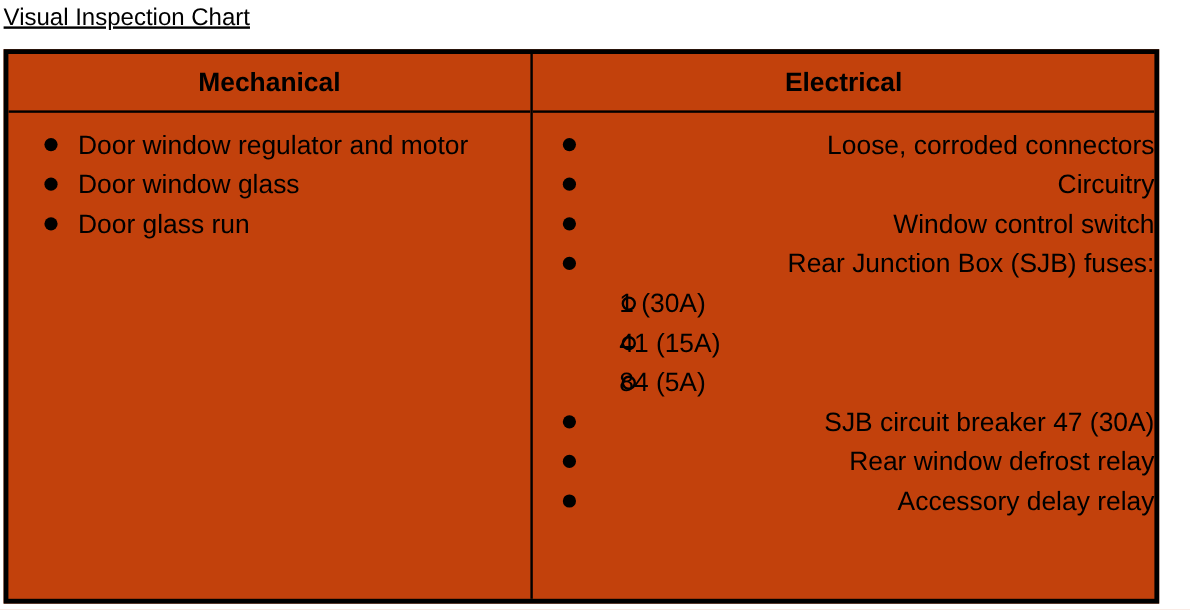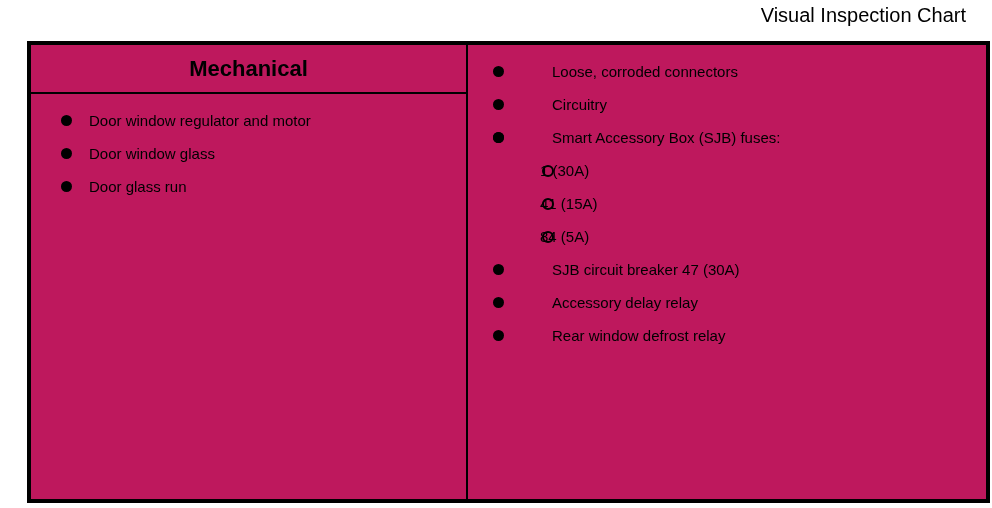--- a/index.html
+++ b/index.html
@@ -14,36 +14,36 @@
     width: 992px;
     height: 508px;
     background: #ffffff;
     overflow: hidden;
   }
   .chart-title {
     position: absolute;
     top: 3px;
     left: 3px;
     width: 963px;
-    text-align: right;
+    text-align: left;
     font-size: 20px;
     line-height: 24px;
     font-weight: normal;
+    text-decoration: underline;
   }
   .table {
     position: absolute;
     left: 3px;
     top: 41px;
     width: 963px;
     height: 462px;
     box-sizing: border-box;
     border: 4px solid #000000;
     display: flex;
-    background: #be185d;
-    margin-left: 24px;
+    background: #c2410c;
   }
   .col {
     box-sizing: border-box;
     overflow: hidden;
   }
   .col-mechanical {
     width: 437px;
     border-right: 2px solid #000000;
   }
   .col-electrical {
@@ -59,26 +59,26 @@
     font-weight: bold;
     font-size: 22px;
   }
   ul.item-list {
     list-style: none;
     margin: 10px 0 0 0;
     padding: 0;
   }
   li.item {
     position: relative;
-    font-size: 15px;
+    font-size: 22px;
     line-height: 33px;
     white-space: nowrap;
   }
   .col-mechanical li.item { padding-left: 58px; }
-  .col-electrical li.item.level-1 { padding-left: 84px; }
+  .col-electrical li.item.level-1 { padding-left: 62px; text-align: right; }
   .col-electrical li.item.level-2 { padding-left: 72px; }
   .bullet {
     position: absolute;
     top: 11px;
     box-sizing: border-box;
   }
   .bullet.filled {
     width: 11px;
     height: 11px;
     border-radius: 50%;
@@ -107,28 +107,29 @@
     <div class="col col-mechanical">
       <div class="col-header">Mechanical</div>
       <ul class="item-list">
           <li class="item level-1"><span class="bullet filled"></span><span class="label">Door window regulator and motor</span></li>
           <li class="item level-1"><span class="bullet filled"></span><span class="label">Door window glass</span></li>
           <li class="item level-1"><span class="bullet filled"></span><span class="label">Door glass run</span></li>
         </ul>
     </div>
 
     <div class="col col-electrical">
+      <div class="col-header">Electrical</div>
       <ul class="item-list">
           <li class="item level-1"><span class="bullet filled"></span><span class="label">Loose, corroded connectors</span></li>
           <li class="item level-1"><span class="bullet filled"></span><span class="label">Circuitry</span></li>
-          <li class="item level-1"><span class="bullet filled"></span></li>
-          <li class="item level-1"><span class="bullet filled"></span><span class="label">Smart Accessory Box (SJB) fuses:</span></li>
+          <li class="item level-1"><span class="bullet filled"></span><span class="label">Window control switch</span></li>
+          <li class="item level-1"><span class="bullet filled"></span><span class="label">Rear Junction Box (SJB) fuses:</span></li>
           <li class="item level-2"><span class="bullet open"></span><span class="label">1 (30A)</span></li>
           <li class="item level-2"><span class="bullet open"></span><span class="label">41 (15A)</span></li>
           <li class="item level-2"><span class="bullet open"></span><span class="label">84 (5A)</span></li>
           <li class="item level-1"><span class="bullet filled"></span><span class="label">SJB circuit breaker 47 (30A)</span></li>
+          <li class="item level-1"><span class="bullet filled"></span><span class="label">Rear window defrost relay</span></li>
           <li class="item level-1"><span class="bullet filled"></span><span class="label">Accessory delay relay</span></li>
-          <li class="item level-1"><span class="bullet filled"></span><span class="label">Rear window defrost relay</span></li>
         </ul>
     </div>
 
   </div>
 </div>
 
 </body></html>

